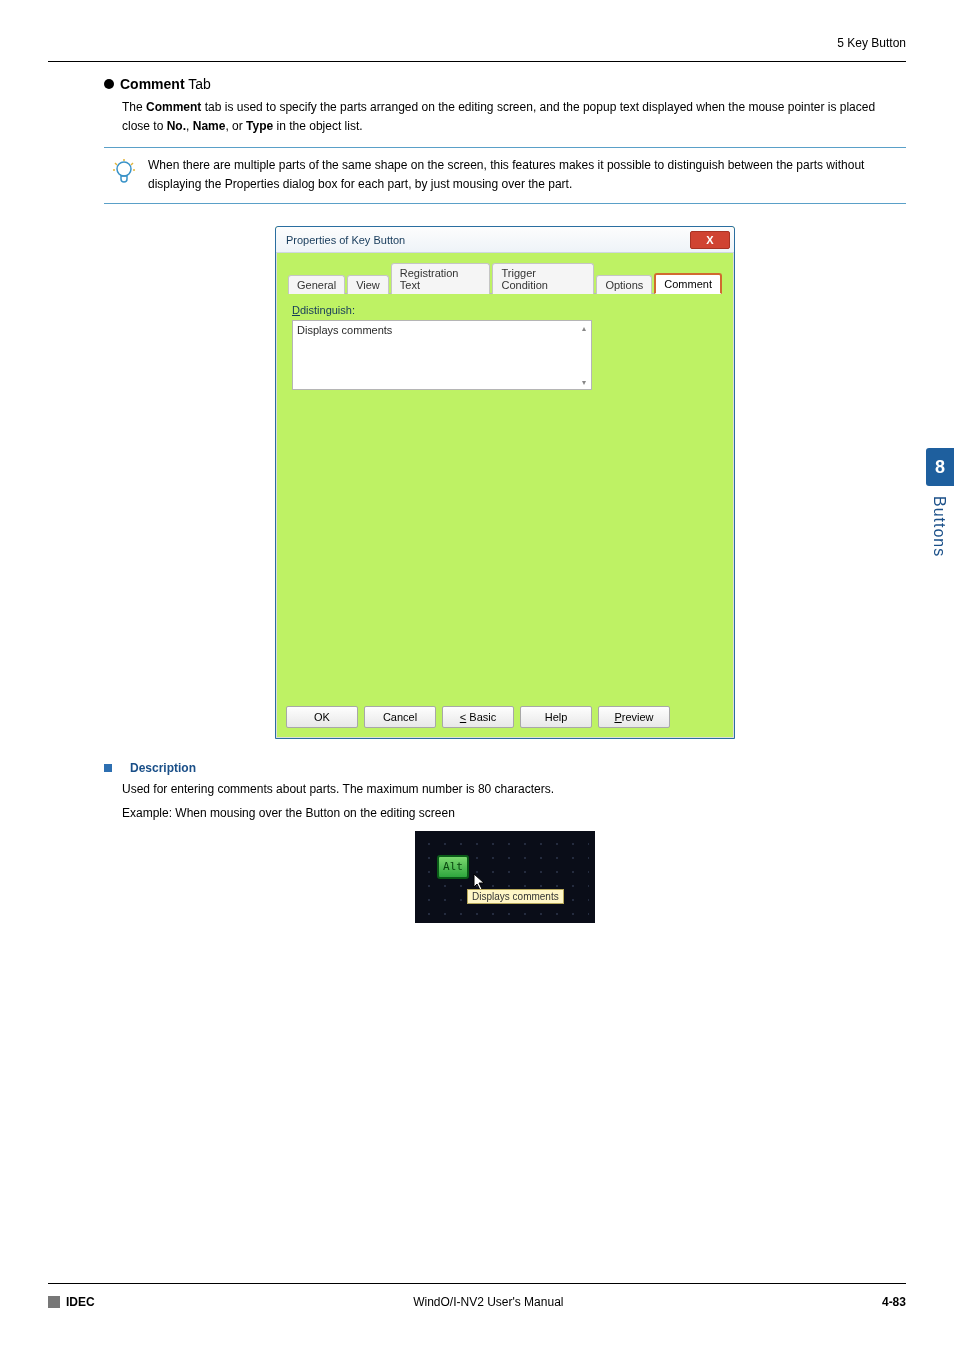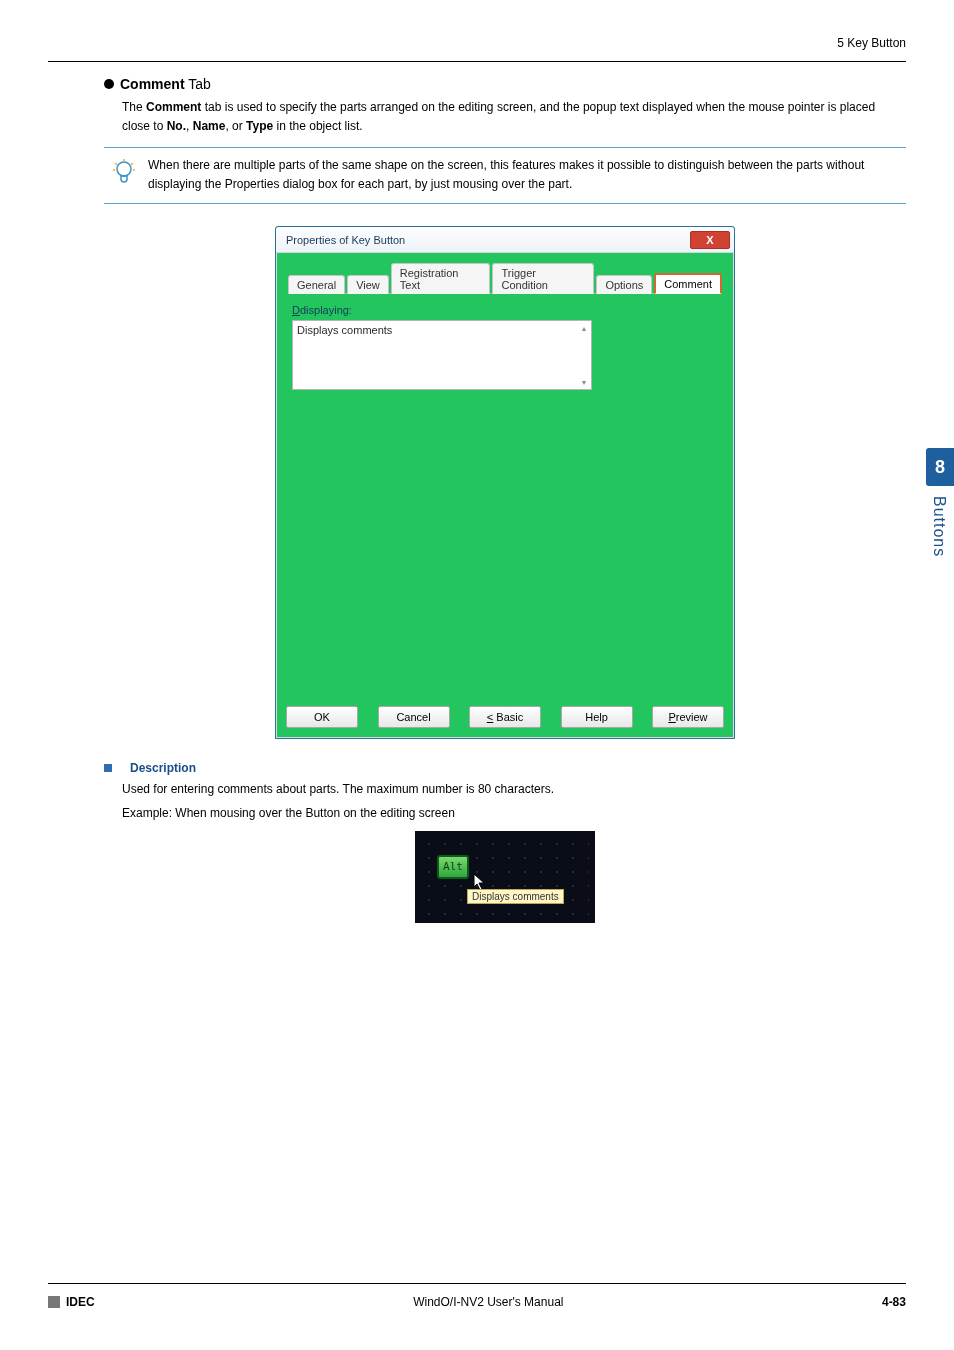--- a/index.html
+++ b/index.html
@@ -10,36 +10,36 @@
   .content { padding: 14px 0 0 56px; }
   .h-bullet { display: flex; align-items: center; gap: 6px; }
   .bullet-dot { width: 10px; height: 10px; border-radius: 50%; background: #000; }
   .h-bullet-text { font-size: 14px; }
   .h-bullet-text b { font-weight: 700; }
   .para1 { font-size: 12px; line-height: 1.55; margin: 6px 0 0 18px; }
   .tip-box { margin: 12px 0 0 0; border-top: 1px solid #5aa0c8; border-bottom: 1px solid #5aa0c8; padding: 8px 10px 10px 6px; display: flex; gap: 10px; }
   .tip-icon { flex: 0 0 28px; display: flex; align-items: flex-start; justify-content: center; padding-top: 2px; }
   .tip-text { font-size: 12px; line-height: 1.55; }
   .dialog-wrap { display: flex; justify-content: center; margin-top: 22px; }
-  .dialog { width: 460px; border: 1px solid #2a6ea0; border-radius: 3px 3px 0 0; box-shadow: 0 0 0 1px #dcdcdc inset; background: #22c55e; }
+  .dialog { width: 460px; border: 1px solid #2a6ea0; border-radius: 3px 3px 0 0; box-shadow: 0 0 0 1px #dcdcdc inset; background: #bef264; }
   .dlg-title { height: 26px; background: linear-gradient(#fdfdfd,#eef3f8); border-bottom: 1px solid #cfd8e0; display: flex; align-items: center; justify-content: space-between; padding: 0 4px 0 10px; border-radius: 3px 3px 0 0; }
   .dlg-title-text { font-size: 11px; color: #163a5a; }
   .dlg-close { width: 40px; height: 18px; background: #d04332; border: 1px solid #a83224; border-radius: 2px; display: flex; align-items: center; justify-content: center; color: #fff; font-size: 11px; font-weight: 700; }
   .dlg-body { padding: 10px 12px 8px 12px; }
   .tabs { display: flex; align-items: flex-end; gap: 2px; border-bottom: 1px solid #b8b8b8; font-size: 11px; color: #333; }
   .tab { padding: 3px 8px 3px 8px; border: 1px solid #c5c5c5; border-bottom: none; background: #f5f5f5; border-radius: 3px 3px 0 0; margin-bottom: -1px; }
   .tab.active { border: 2px solid #d16a30; border-bottom: 1px solid #fff; background: #fff; color: #000; }
   .tab-body { padding: 10px 4px 0 4px; }
   .lbl { font-size: 11px; color: #163a5a; }
   .txtarea { margin-top: 4px; width: 300px; height: 70px; border: 1px solid #b5b5b5; background: #fff; position: relative; padding: 3px 14px 3px 4px; font-size: 11px; color: #333; }
   .txtarea-val { font-size: 11px; color: #2a2a2a; }
   .scroll-arrows { position: absolute; right: 2px; top: 2px; bottom: 2px; width: 10px; display: flex; flex-direction: column; justify-content: space-between; }
   .sa { width: 10px; height: 10px; font-size: 8px; color: #888; display:flex; align-items:center; justify-content:center; }
   .dlg-spacer { height: 300px; }
-  .dlg-buttons { display: flex; justify-content: space-between; gap: 6px; padding: 8px 10px 10px 10px; }
+  .dlg-buttons { display: flex; justify-content: flex-start; gap: 6px; padding: 8px 10px 10px 10px; }
   .dlg-btn { width: 72px; height: 22px; font-size: 11px; border: 1px solid #a8a8a8; background: linear-gradient(#fefefe,#e8e8e8); border-radius: 2px; display: flex; align-items: center; justify-content: center; }
   .desc-h { display: flex; align-items: center; gap: 18px; margin: 22px 0 0 0; }
   .sq { width: 8px; height: 8px; background: #2d6fb1; }
   .desc-h-text { font-size: 12px; font-weight: 700; color: #1a4f88; }
   .para2 { font-size: 12px; line-height: 1.55; margin: 5px 0 0 18px; }
   .example-img-wrap { display: flex; justify-content: center; margin-top: 8px; }
   .example-img { width: 180px; height: 92px; background: #0a0d18; position: relative; }
   .dots-grid { position: absolute; inset: 6px; background-image: radial-gradient(#2a3348 1px, transparent 1px); background-size: 16px 14px; opacity: 0.8; }
   .alt-btn { position: absolute; left: 22px; top: 24px; width: 32px; height: 24px; background: linear-gradient(#7bd96f,#2fa63e); border: 2px solid #0a5c18; border-radius: 3px; color: #0c3; font-size: 11px; display:flex; align-items:center; justify-content:center; color:#0a4; }
   .alt-btn span { color: #0a470f; font-weight: 400; font-family: monospace; }
@@ -97,21 +97,21 @@
         <div class="dlg-body">
           <div class="tabs">
             <div class="tab">General</div>
             <div class="tab">View</div>
             <div class="tab">Registration Text</div>
             <div class="tab">Trigger Condition</div>
             <div class="tab">Options</div>
             <div class="tab active">Comment</div>
           </div>
           <div class="tab-body">
-            <div class="lbl"><u>D</u><span>displaying:</span></div>
+            <div class="lbl"><u>D</u><span>distinguish:</span></div>
             <div class="txtarea">
               <div class="txtarea-val">Displays comments</div>
               <div class="scroll-arrows">
                 <div class="sa">▴</div>
                 <div class="sa">▾</div>
               </div>
             </div>
             <div class="dlg-spacer"></div>
           </div>
         </div>

